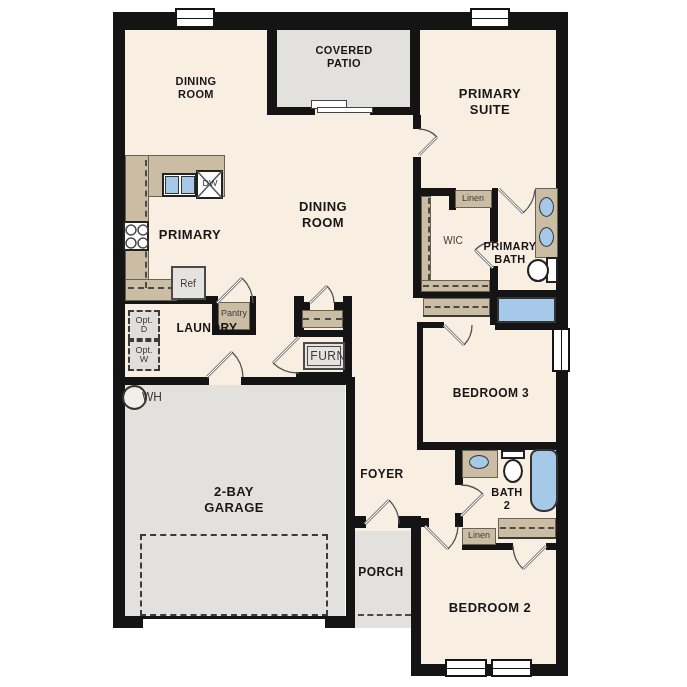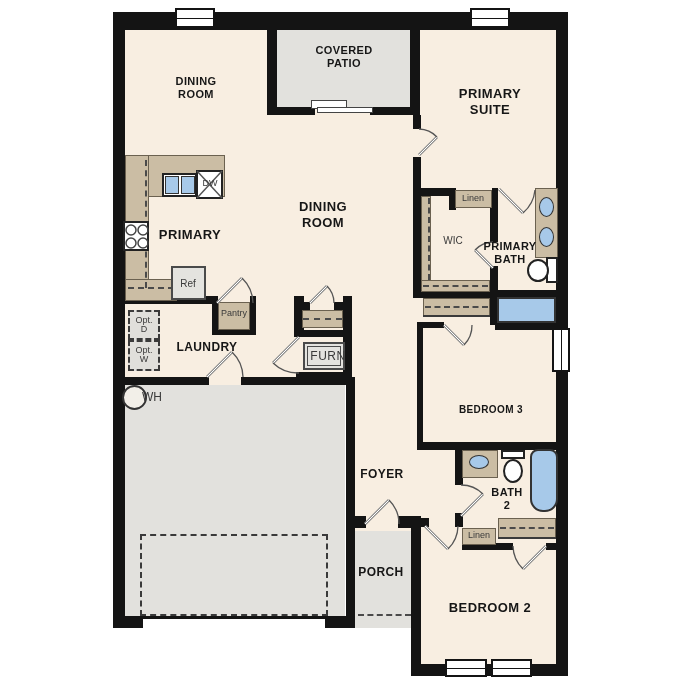--- a/index.html
+++ b/index.html
@@ -239,25 +239,29 @@
   <div class="lbl" style="left:190px;top:235px;font-size:13px">
     <span>PRIMARY</span>
     </div>
   <div class="sm" style="left:453px;top:241px;font-size:10px">
     <span>WIC</span>
     </div>
   <div class="lbl" style="left:510px;top:253px;font-size:11px">
     <span>PRIMARY</span>
       <span>BATH</span>
     </div>
-  <div class="lbl" style="left:207px;top:347px;font-size:12px">
+  <div class="lbl" style="left:207px;top:328px;font-size:12px">
     <span>LAUNDRY</span>
     </div>
-  <div class="lbl" style="left:491px;top:410px;font-size:10px">
+  <div class="lbl" style="left:491px;top:393px;font-size:12px">
     <span>BEDROOM 3</span>
+    </div>
+  <div class="lbl" style="left:234px;top:500px;font-size:13px">
+    <span>2-BAY</span>
+      <span>GARAGE</span>
     </div>
   <div class="lbl" style="left:382px;top:474px;font-size:12px">
     <span>FOYER</span>
     </div>
   <div class="lbl" style="left:507px;top:499px;font-size:11px">
     <span>BATH</span>
       <span>2</span>
     </div>
   <div class="lbl" style="left:381px;top:572px;font-size:12px">
     <span>PORCH</span>

